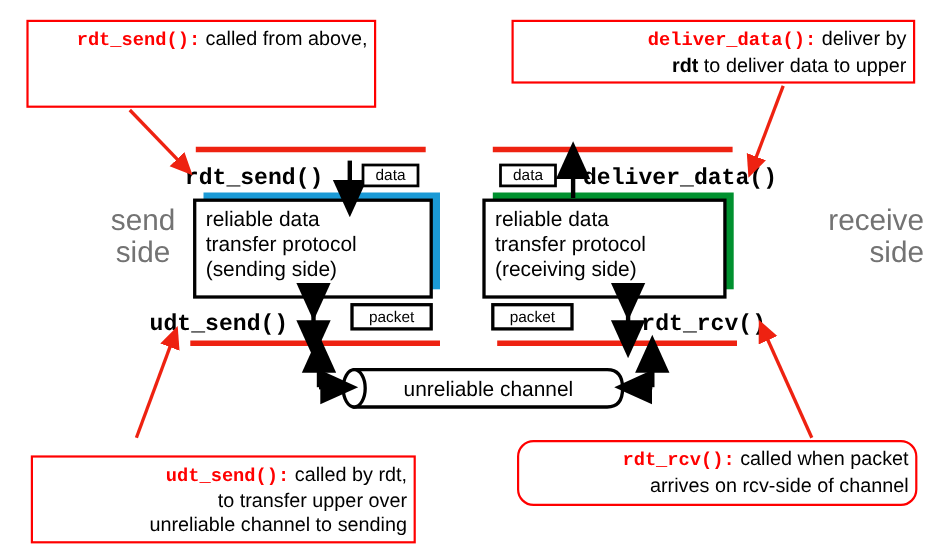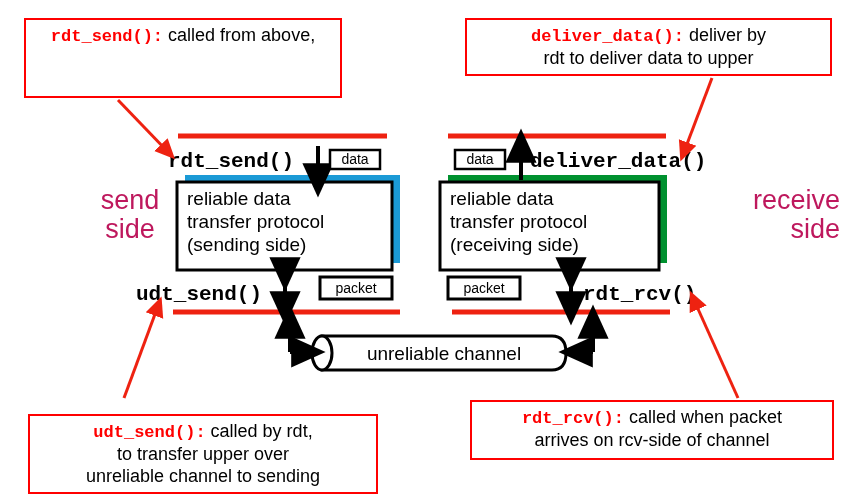--- a/index.html
+++ b/index.html
@@ -4,43 +4,43 @@
 <style>
   html,body{margin:0;padding:0;background:#ffffff;}
   body{width:850px;height:496px;position:relative;overflow:hidden;
        font-family:"Liberation Sans","DejaVu Sans",sans-serif;}
 
   .callout{
     position:absolute;
     border:2px solid #ff0000;
     background:#ffffff;
     box-sizing:border-box;
-    text-align:center;
+    text-align:right;
     color:#000000;
     font-size:18px;
     line-height:1.22;
     padding:5px 6px 6px 6px;
     z-index:5;
   }
   .callout .code{
     font-family:"Liberation Mono","DejaVu Sans Mono",monospace;
     color:#ff0000;
     font-weight:bold;
     font-size:17px;
   }
-  .callout b{font-weight:normal;}
+  .callout b{font-weight:bold;}
 
   #callout-rdt-send{left:24px;  top:18px;  width:318px; height:80px;}
   #callout-deliver-data{left:465px;top:18px;width:367px; height:58px;}
   #callout-udt-send{left:28px;  top:400px; width:350px; height:80px;margin-top:14px;}
-  #callout-rdt-rcv{left:470px;  top:400px; width:364px; height:60px;}
+  #callout-rdt-rcv{left:470px;  top:400px; width:364px; height:60px;border-radius:15px;}
 
   .sidelabel{
     position:absolute;
-    color:#be185d;
+    color:#737373;
     font-size:27px;
     line-height:1.08;
     font-family:"Liberation Sans","DejaVu Sans",sans-serif;
     z-index:4;
     text-align:center;
     white-space:pre-line;
   }
   #label-send-side{left:74px; top:186px; width:112px;}
   #label-receive-side{left:700px;top:186px;width:140px;text-align:right;}
 

